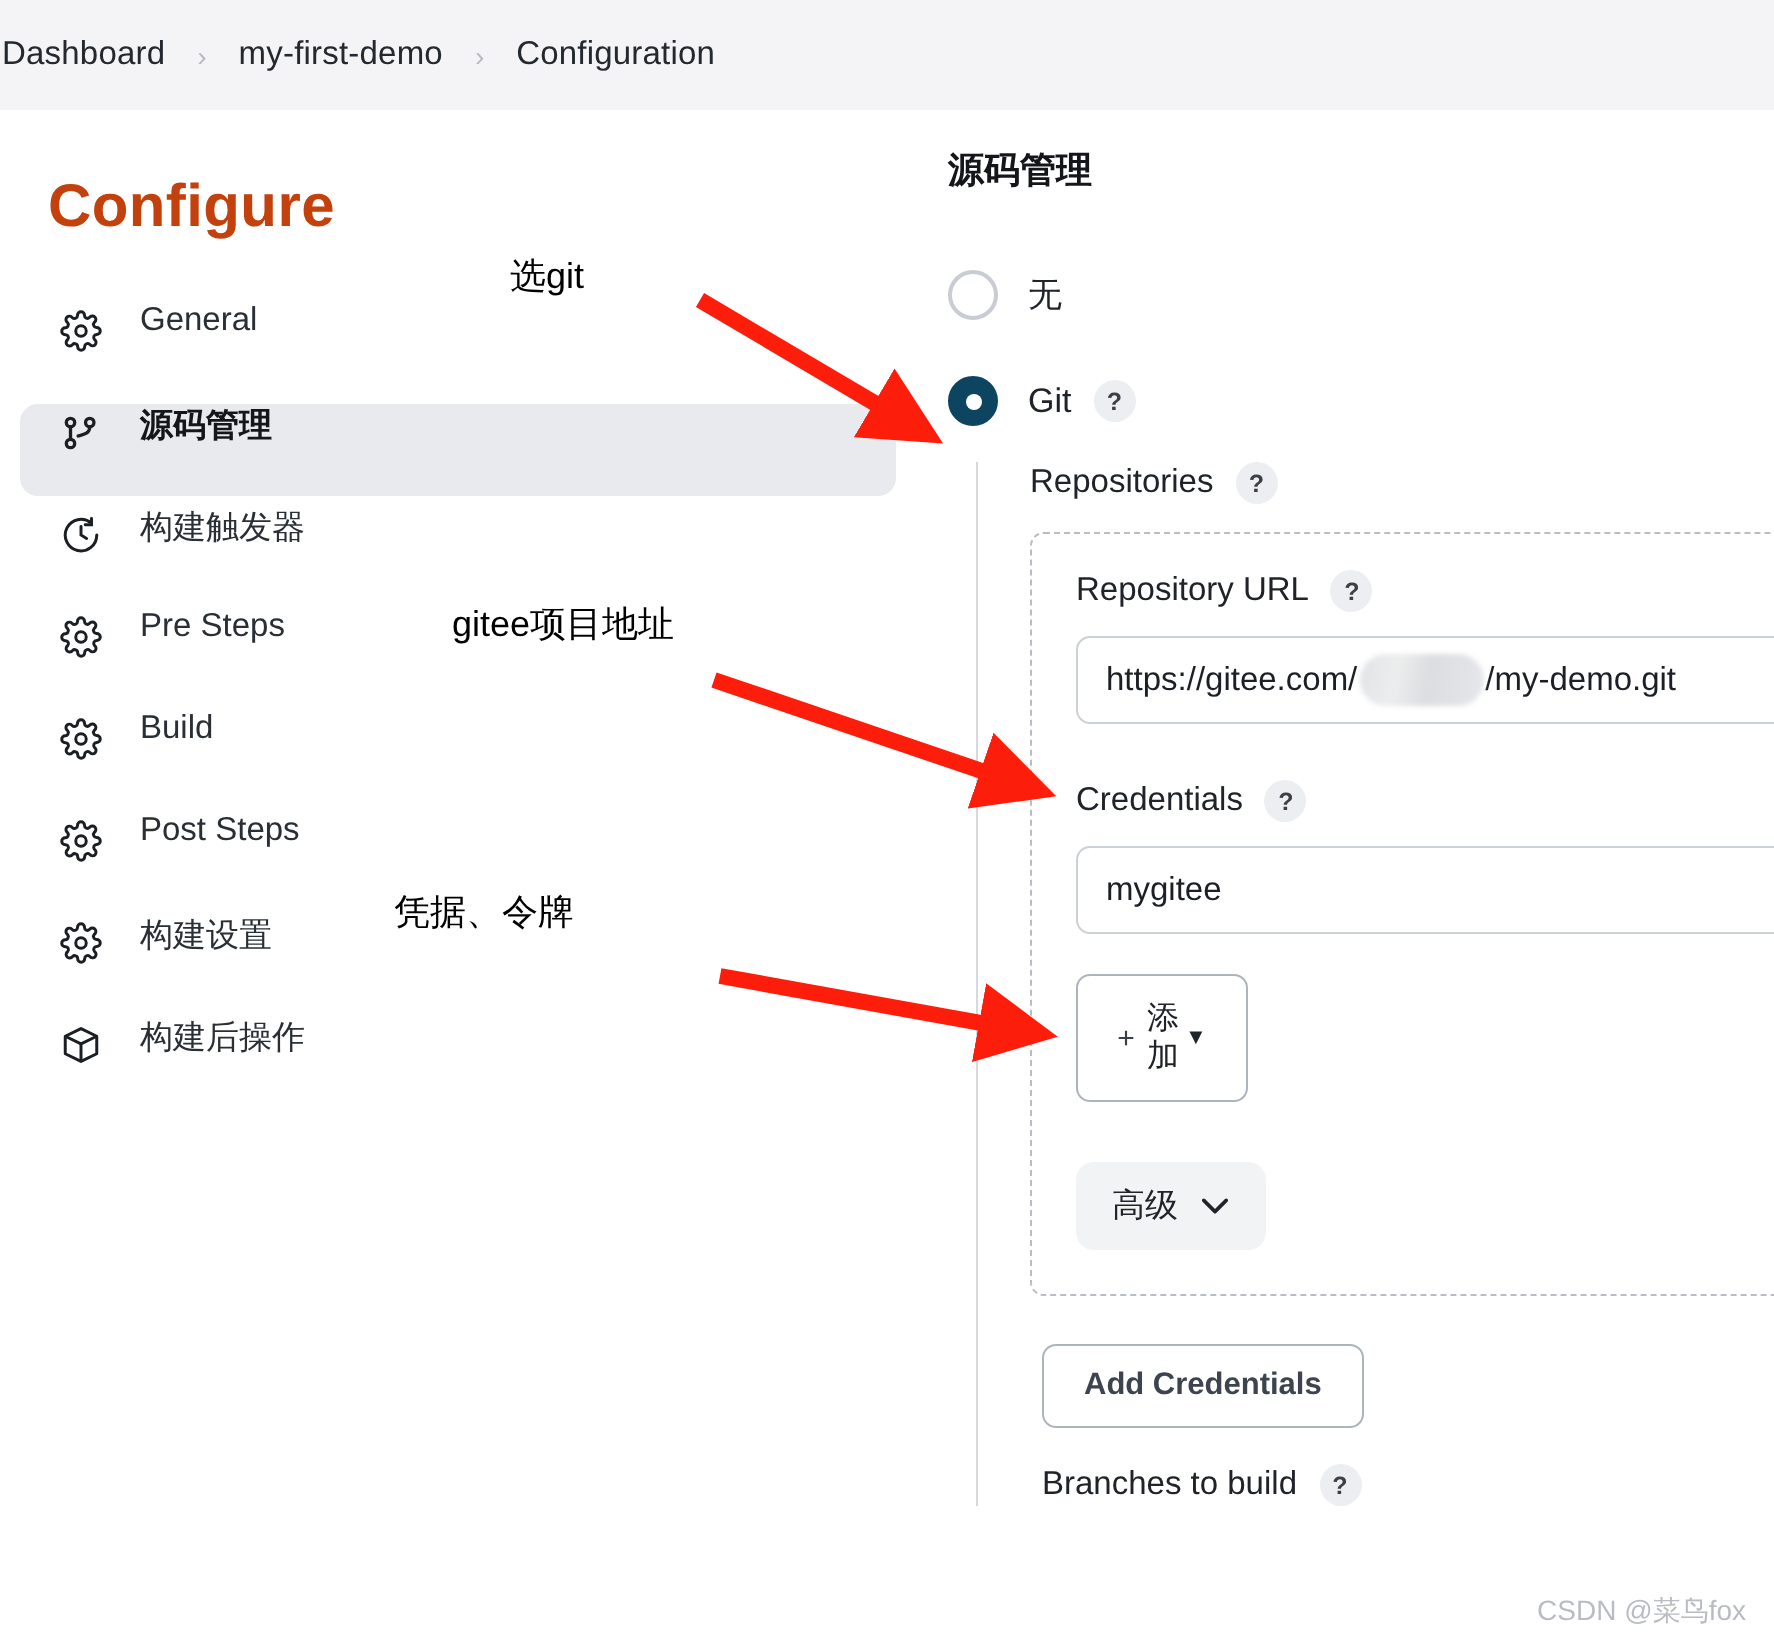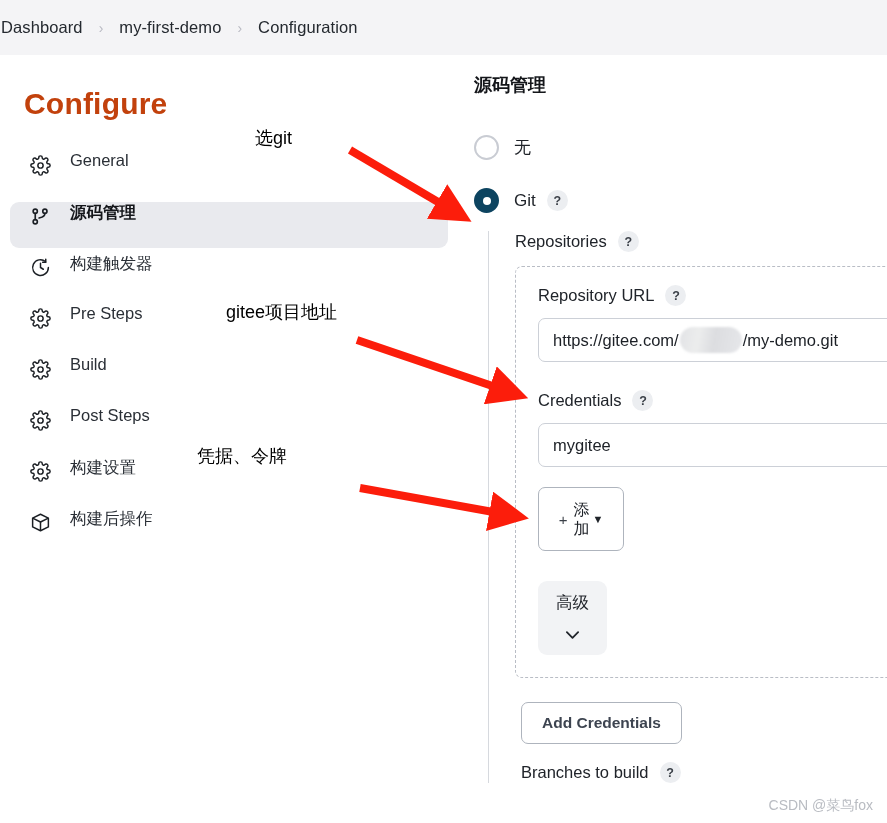--- a/index.html
+++ b/index.html
@@ -71,21 +71,21 @@
   .addbtn{
     margin-top:20px;width:84px;height:62px;border:1px solid #aeb4bd;border-radius:7px;
     background:#fff;display:flex;align-items:center;justify-content:center;cursor:pointer;
   }
   .addbtn .plus{font-size:15px;color:#3a3f47;margin-right:2px;}
   .addbtn .cn{font-size:16px;color:#20242a;line-height:19px;width:20px;text-align:right;}
   .addbtn .caret{font-size:11px;color:#20242a;margin-left:3px;}
   .advbtn{
     margin-top:30px;display:inline-flex;align-items:center;gap:11px;
     background:#f2f3f5;border-radius:9px;padding:11px 18px;cursor:pointer;
-    font-size:16.5px;color:#20242a;flex-direction:column;
+    font-size:16.5px;color:#20242a;
   }
   .addrepo{
     margin-top:24px;margin-left:6px;display:inline-flex;align-items:center;justify-content:center;
     border:1px solid #aeb4bd;border-radius:7px;background:#fff;cursor:pointer;
     height:40px;padding:0 20px;font-size:15.5px;font-weight:bold;color:#3d4450;
   }
   .bottom-cut{
     margin-top:18px;margin-left:6px;display:flex;align-items:center;
     font-size:16.5px;color:#20242a;
   }

